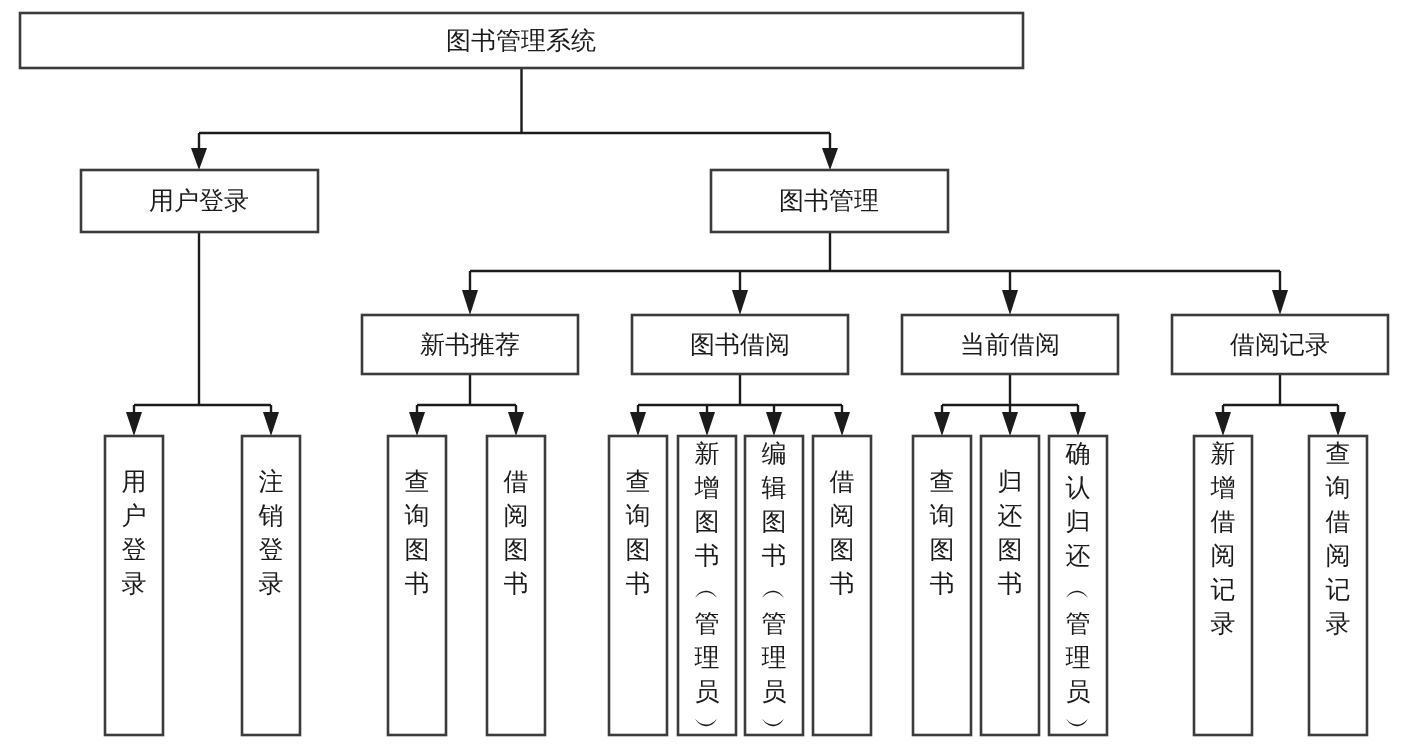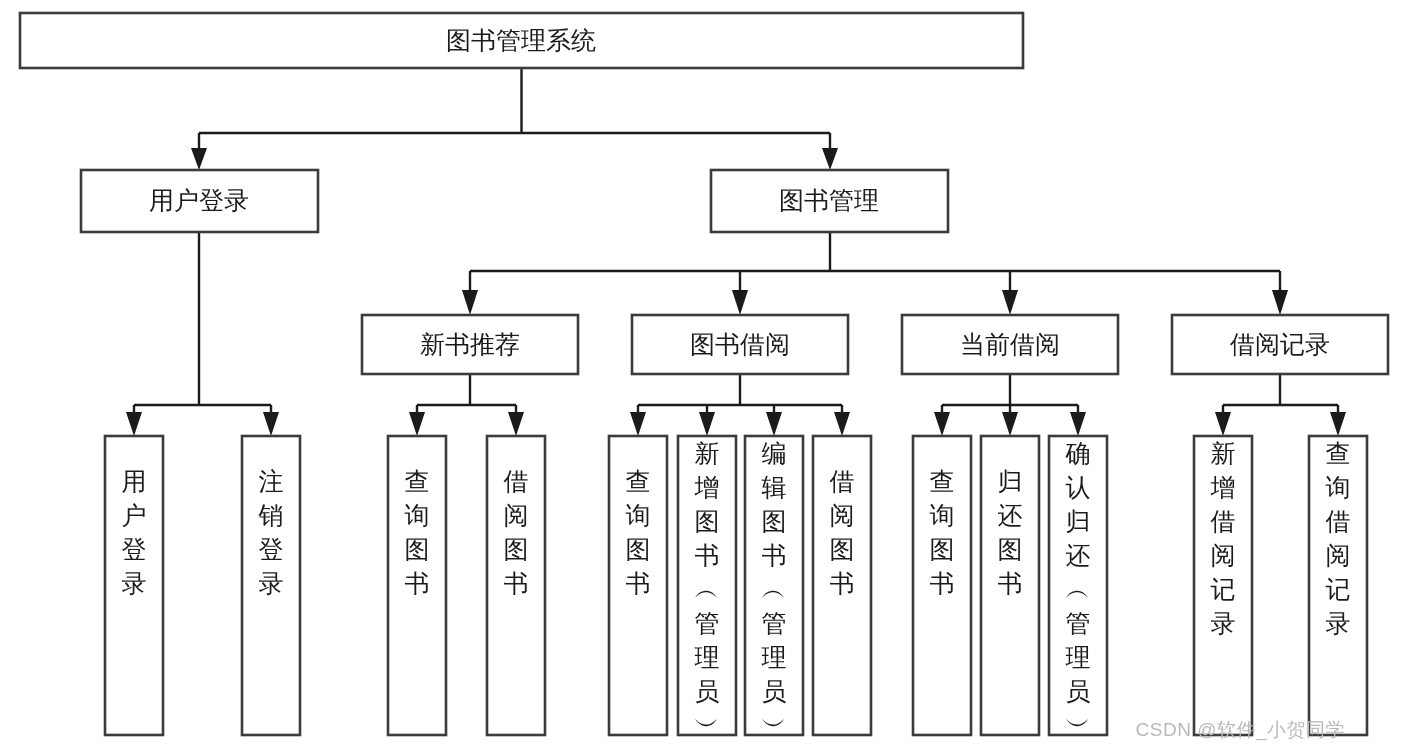--- a/index.html
+++ b/index.html
@@ -224,15 +224,14 @@
       <rect class="node-box" x="1194" y="436" width="58" height="299"></rect>
       <text class="node-label-v" x="1223" y="462"><tspan x="1223" dy="0">新</tspan><tspan x="1223" dy="34">增</tspan><tspan x="1223" dy="34">借</tspan><tspan x="1223" dy="34">阅</tspan><tspan x="1223" dy="34">记</tspan><tspan x="1223" dy="34">录</tspan></text>
     </g>
     <g>
       <rect class="node-box" x="1309" y="436" width="58" height="299"></rect>
       <text class="node-label-v" x="1338" y="462"><tspan x="1338" dy="0">查</tspan><tspan x="1338" dy="34">询</tspan><tspan x="1338" dy="34">借</tspan><tspan x="1338" dy="34">阅</tspan><tspan x="1338" dy="34">记</tspan><tspan x="1338" dy="34">录</tspan></text>
     </g>
 
   </svg>
 
-  <div class="watermark">CSDN @软件_小贺同学</div>
 
 </div>
 
 </body></html>

